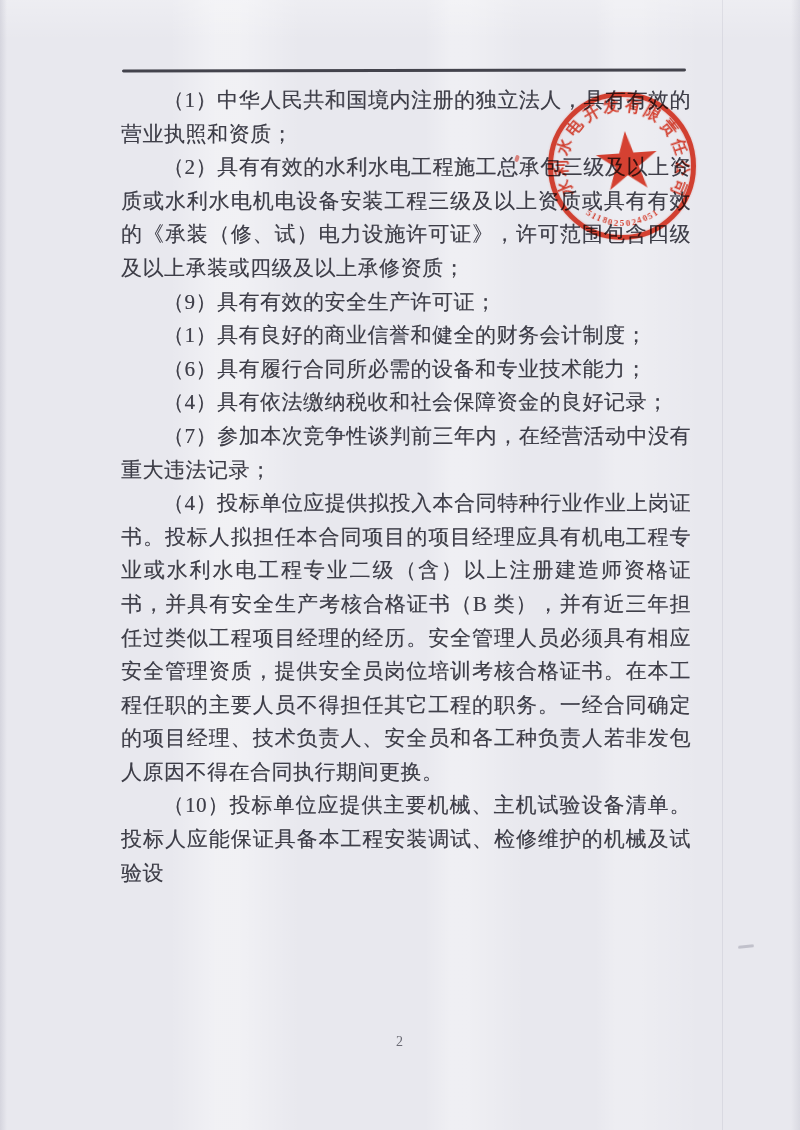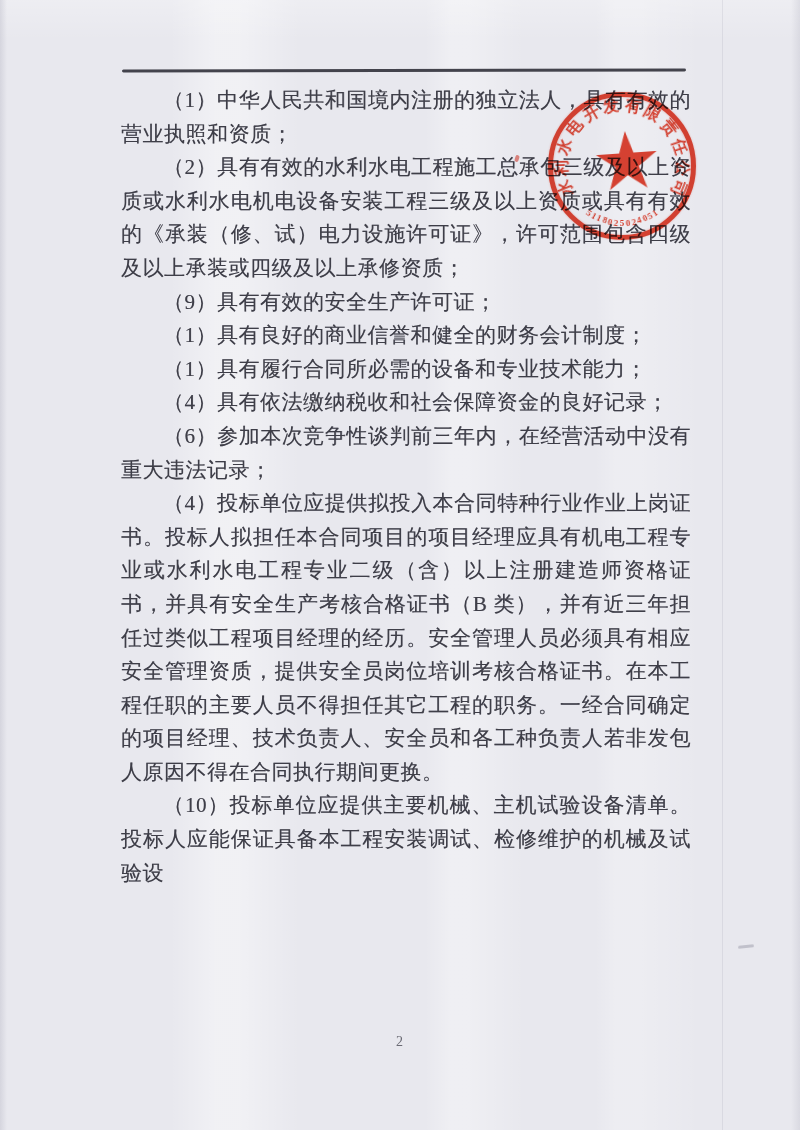--- a/index.html
+++ b/index.html
@@ -116,23 +116,23 @@
 
   <div class="crease"></div>
 
   <div class="top-rule" style="background: rgb(67, 67, 76);"></div>
 
   <div class="body-text">
     <p>（1）中华人民共和国境内注册的独立法人，具有有效的营业执照和资质；</p>
     <p>（2）具有有效的水利水电工程施工总承包三级及以上资质或水利水电机电设备安装工程三级及以上资质或具有有效的《承装（修、试）电力设施许可证》，许可范围包含四级及以上承装或四级及以上承修资质；</p>
     <p>（9）具有有效的安全生产许可证；</p>
     <p>（1）具有良好的商业信誉和健全的财务会计制度；</p>
-    <p>（1）具有履行合同所必需的设备和专业技术能力；</p>
+    <p>（6）具有履行合同所必需的设备和专业技术能力；</p>
     <p>（4）具有依法缴纳税收和社会保障资金的良好记录；</p>
-    <p>（6）参加本次竞争性谈判前三年内，在经营活动中没有重大违法记录；</p>
+    <p>（7）参加本次竞争性谈判前三年内，在经营活动中没有重大违法记录；</p>
     <p>（4）投标单位应提供拟投入本合同特种行业作业上岗证书。投标人拟担任本合同项目的项目经理应具有机电工程专业或水利水电工程专业二级（含）以上注册建造师资格证书，并具有安全生产考核合格证书（B 类），并有近三年担任过类似工程项目经理的经历。安全管理人员必须具有相应安全管理资质，提供安全员岗位培训考核合格证书。在本工程任职的主要人员不得担任其它工程的职务。一经合同确定的项目经理、技术负责人、安全员和各工种负责人若非发包人原因不得在合同执行期间更换。</p>
     <p>（10）投标单位应提供主要机械、主机试验设备清单。投标人应能保证具备本工程安装调试、检修维护的机械及试验设</p>
   </div>
 
   <div class="seal" style="color: rgb(221, 58, 39);">
     <div class="seal-ring"></div>
     <svg class="seal-star" width="64" height="64" viewBox="0 0 64 64" aria-hidden="true">
       <polygon fill="currentColor" points="32,0 39.2,22.1 62.4,22.1 43.6,35.8 50.8,57.9 32,44.2 13.2,57.9 20.4,35.8 1.6,22.1 24.8,22.1"></polygon>
     </svg>
     <div class="seal-arc" id="sealArc">

